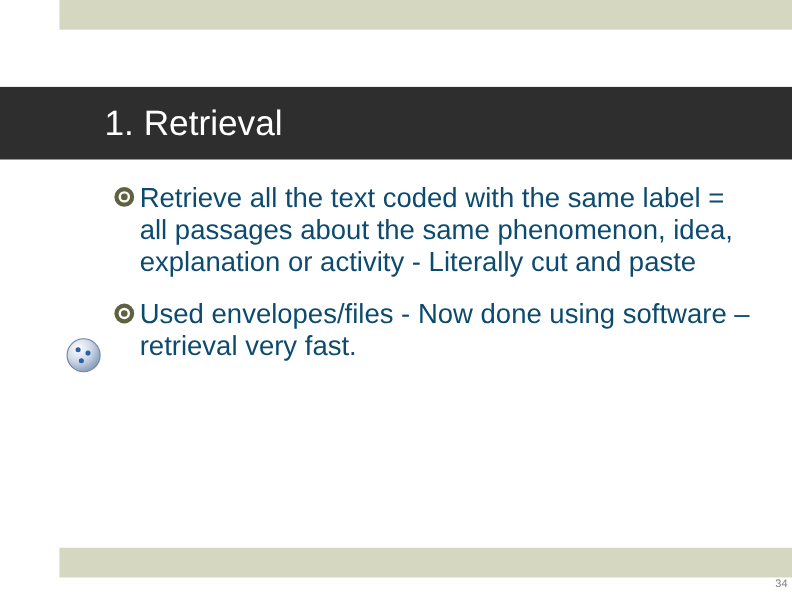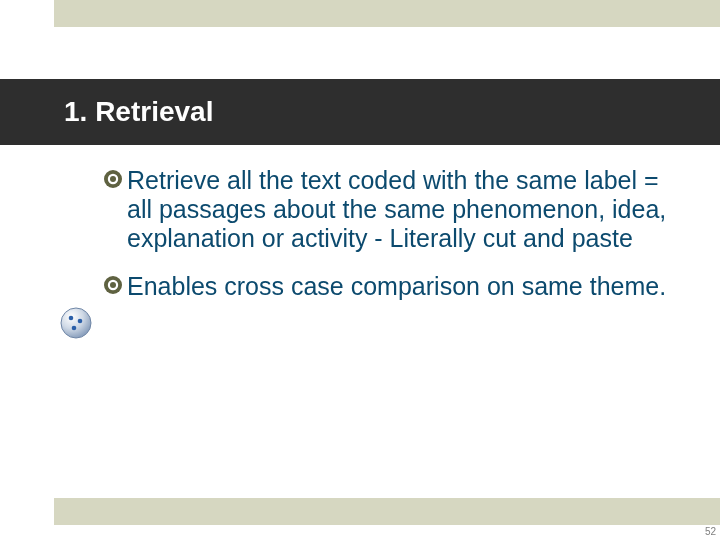--- a/index.html
+++ b/index.html
@@ -25,23 +25,23 @@
     top: 79px;
     left: 0;
     right: 0;
     height: 66px;
     background: #2e2e2e;
     display: flex;
     align-items: center;
   }
   .title-text {
     color: #ffffff;
-    font-size: 28px;
-    font-weight: 700;
-    margin-left: 64px;
+    font-size: 32px;
+    font-weight: 400;
+    margin-left: 95px;
   }
   .content {
     position: absolute;
     top: 166px;
     left: 127px;
     right: 30px;
   }
   .bullet-item {
     position: relative;
     margin-bottom: 20px;
@@ -99,31 +99,31 @@
     <span class="bullet-icon">
       <svg viewBox="0 0 20 20">
         <circle cx="10" cy="10" r="9" fill="#5f6241"></circle>
         <circle cx="10" cy="10" r="5.2" fill="#ffffff"></circle>
         <circle cx="10" cy="10" r="3" fill="#5f6241"></circle>
       </svg>
     </span>
     <span>Retrieve all the text coded with the same label = all passages about the same phenomenon, idea, explanation or activity - Literally cut and paste</span>
   </div>
 
-
   <div class="bullet-item">
     <span class="bullet-icon">
       <svg viewBox="0 0 20 20">
         <circle cx="10" cy="10" r="9" fill="#5f6241"></circle>
         <circle cx="10" cy="10" r="5.2" fill="#ffffff"></circle>
         <circle cx="10" cy="10" r="3" fill="#5f6241"></circle>
       </svg>
     </span>
-    <span>Enables cross case comparison on same theme.</span>
+    <span>Used envelopes/files - Now done using software – retrieval very fast.</span>
   </div>
+
 
 </div>
 
 <div class="side-icon">
   <svg viewBox="0 0 36 36">
     <defs>
       <radialGradient id="g1" cx="35%" cy="30%" r="70%">
         <stop offset="0%" stop-color="#ffffff"></stop>
         <stop offset="55%" stop-color="#cfd9e6"></stop>
         <stop offset="100%" stop-color="#8da2bf"></stop>
@@ -131,13 +131,13 @@
     </defs>
     <circle cx="18" cy="18" r="15" fill="url(#g1)" stroke="#6f86a6" stroke-width="1"></circle>
     <circle cx="13" cy="13" r="2.3" fill="#2b5fa8"></circle>
     <circle cx="22" cy="16" r="2.3" fill="#2b5fa8"></circle>
     <circle cx="16" cy="23" r="2.3" fill="#2b5fa8"></circle>
   </svg>
 </div>
 
 <div class="bottom-accent"></div>
 
-<div class="page-number">52</div>
+<div class="page-number">34</div>
 
 </body></html>

